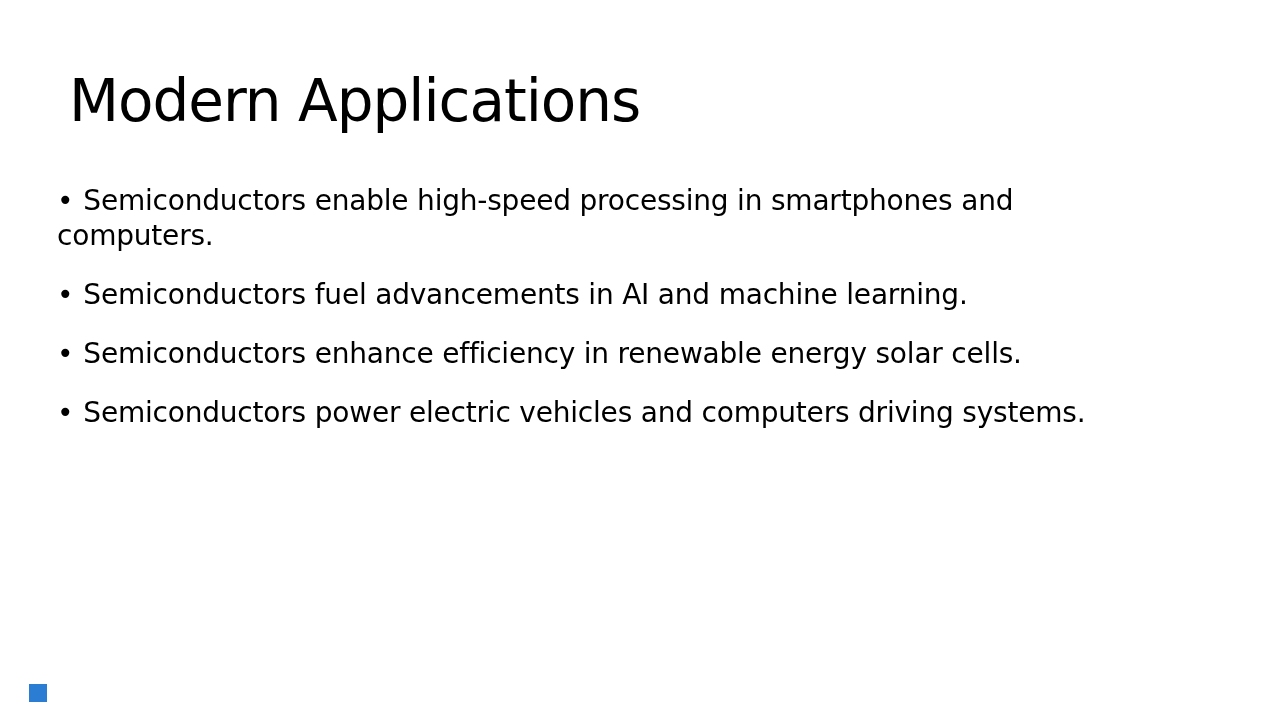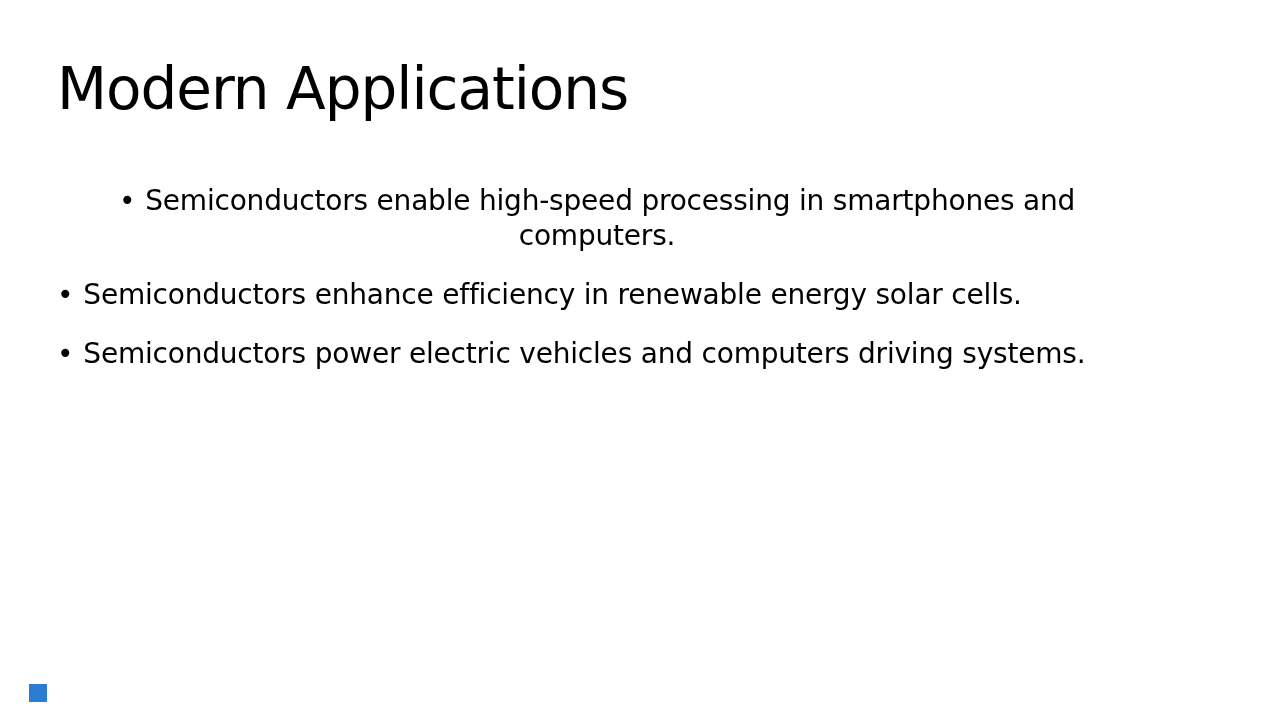--- a/index.html
+++ b/index.html
@@ -16,21 +16,21 @@
   .slide {
     position: relative;
     width: 1280px;
     height: 720px;
     background: #ffffff;
   }
   .slide-title {
     position: absolute;
     left: 57px;
     top: 56px;
-    margin: 0;
+    margin: 12px;
     font-size: 58px;
     font-weight: 400;
     line-height: 1.15;
     letter-spacing: -1px;
     color: #000000;
     white-space: nowrap;
   }
   .bullet-list {
     position: absolute;
     left: 57px;
@@ -43,38 +43,38 @@
     font-size: 28px;
     font-weight: 400;
     line-height: 35px;
     letter-spacing: -0.2px;
   }
   .bullet .marker {
     margin-right: 10px;
   }
   .bullet-0 {
     max-width: 1080px;
-    text-align: center;
   }
   .accent-square {
     position: absolute;
     left: 29px;
     top: 684px;
     width: 18px;
     height: 18px;
   }
 </style>
 </head>
 <body>
 
 <div class="slide">
 
   <h1 class="slide-title">Modern Applications</h1>
 
   <div class="bullet-list">
     <p class="bullet bullet-0"><span class="marker">•</span><span>Semiconductors enable high-speed processing in smartphones and computers.</span></p>
+    <p class="bullet bullet-1"><span class="marker">•</span><span>Semiconductors fuel advancements in AI and machine learning.</span></p>
     <p class="bullet bullet-2"><span class="marker">•</span><span>Semiconductors enhance efficiency in renewable energy solar cells.</span></p>
     <p class="bullet bullet-3"><span class="marker">•</span><span>Semiconductors power electric vehicles and computers driving systems.</span></p>
   </div>
 
   <div class="accent-square" style="background: rgb(43, 124, 211);"></div>
 
 </div>
 
 </body></html>

